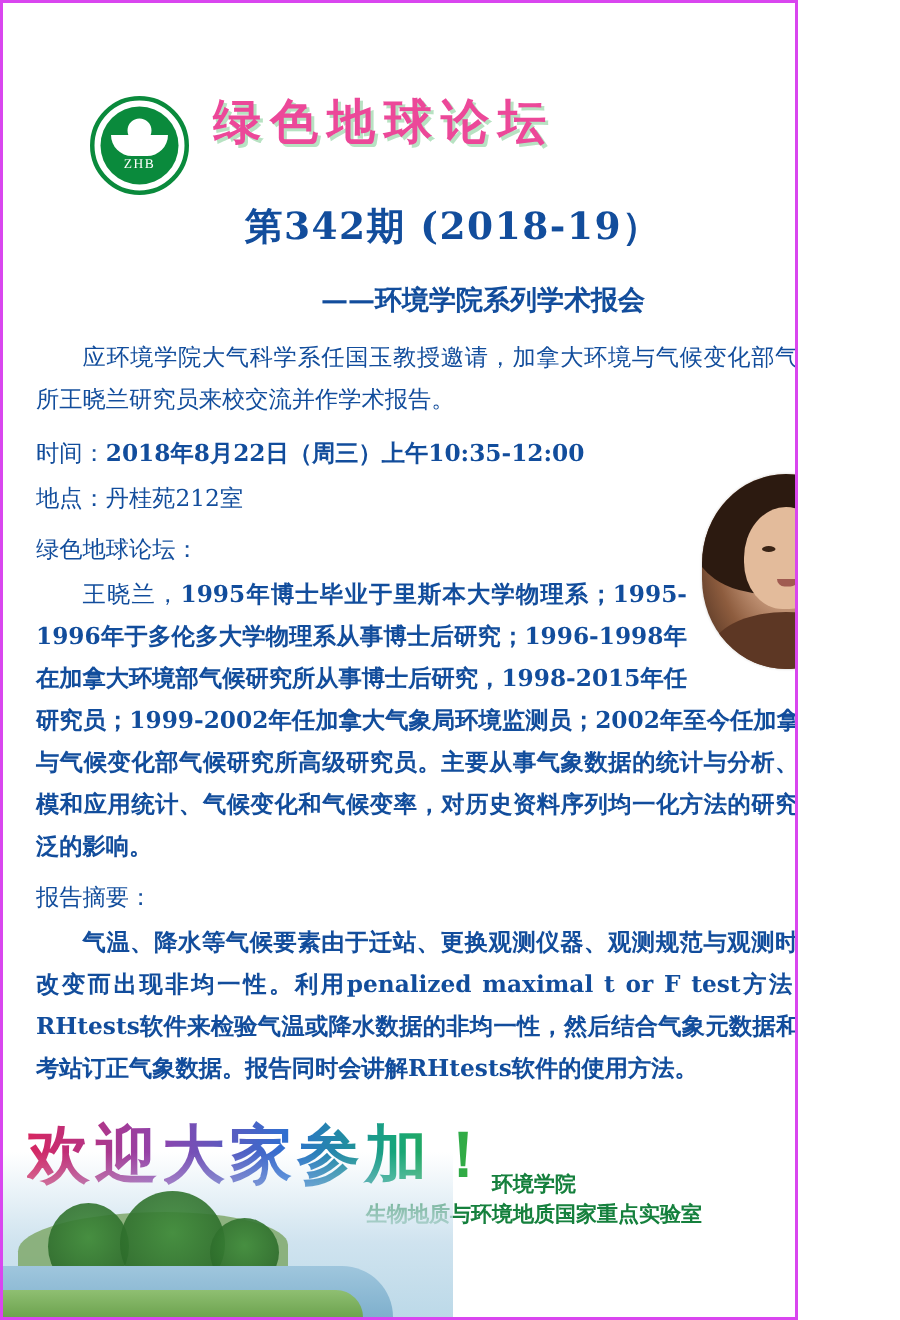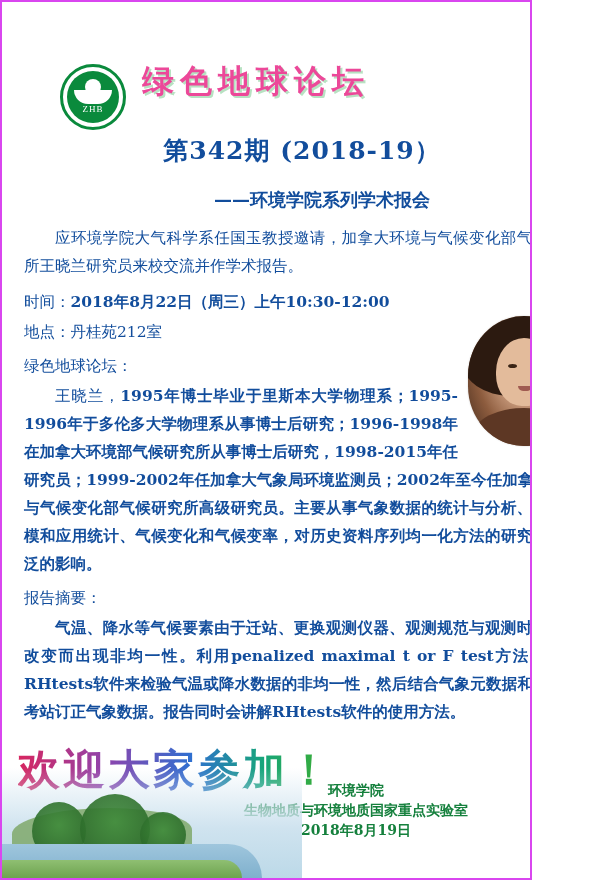--- a/index.html
+++ b/index.html
@@ -311,21 +311,21 @@
     <div class="title-sub">第342期 (2018-19）</div>
     <div class="title-series">——环境学院系列学术报会</div>
   </div>
 
   <div class="body">
 
     <p class="para-intro">应环境学院大气科学系任国玉教授邀请，加拿大环境与气候变化部气候研究所王晓兰研究员来校交流并作学术报告。</p>
 
 
     <div class="field-row">
-      <span class="field-label">时间：</span><span class="field-value">2018年8月22日（周三）上午10:30-12:00</span>
+      <span class="field-label">时间：</span><span class="field-value">2018年8月22日（周三）上午10:35-12:00</span>
     </div>
 
     <div class="field-row">
       <span class="field-label">地点：</span><span class="field-value plain">丹桂苑212室</span>
     </div>
 
     <div class="section-head">绿色地球论坛：</div>
 
     <div class="bio-wrap">
       <div class="portrait">
@@ -344,21 +344,20 @@
     <div class="abstract">
       <p>气温、降水等气候要素由于迁站、更换观测仪器、观测规范与观测时次等的改变而出现非均一性。利用penalized maximal t or F test方法、基于RHtests软件来检验气温或降水数据的非均一性，然后结合气象元数据和相邻参考站订正气象数据。报告同时会讲解RHtests软件的使用方法。</p>
     </div>
   </div>
 
   <div class="welcome">欢迎大家参加！</div>
 
   <div class="footer">
     <div>环境学院</div>
     <div>生物地质与环境地质国家重点实验室</div>
-    <div>2018年8月19日</div>
   </div>
 
   <div class="landscape">
     <div class="sky"></div>
     <div class="hill"></div>
     <div class="tree t1"></div>
     <div class="trunk trunk1"></div>
     <div class="tree t2"></div>
     <div class="trunk trunk2"></div>
     <div class="tree t3"></div>

